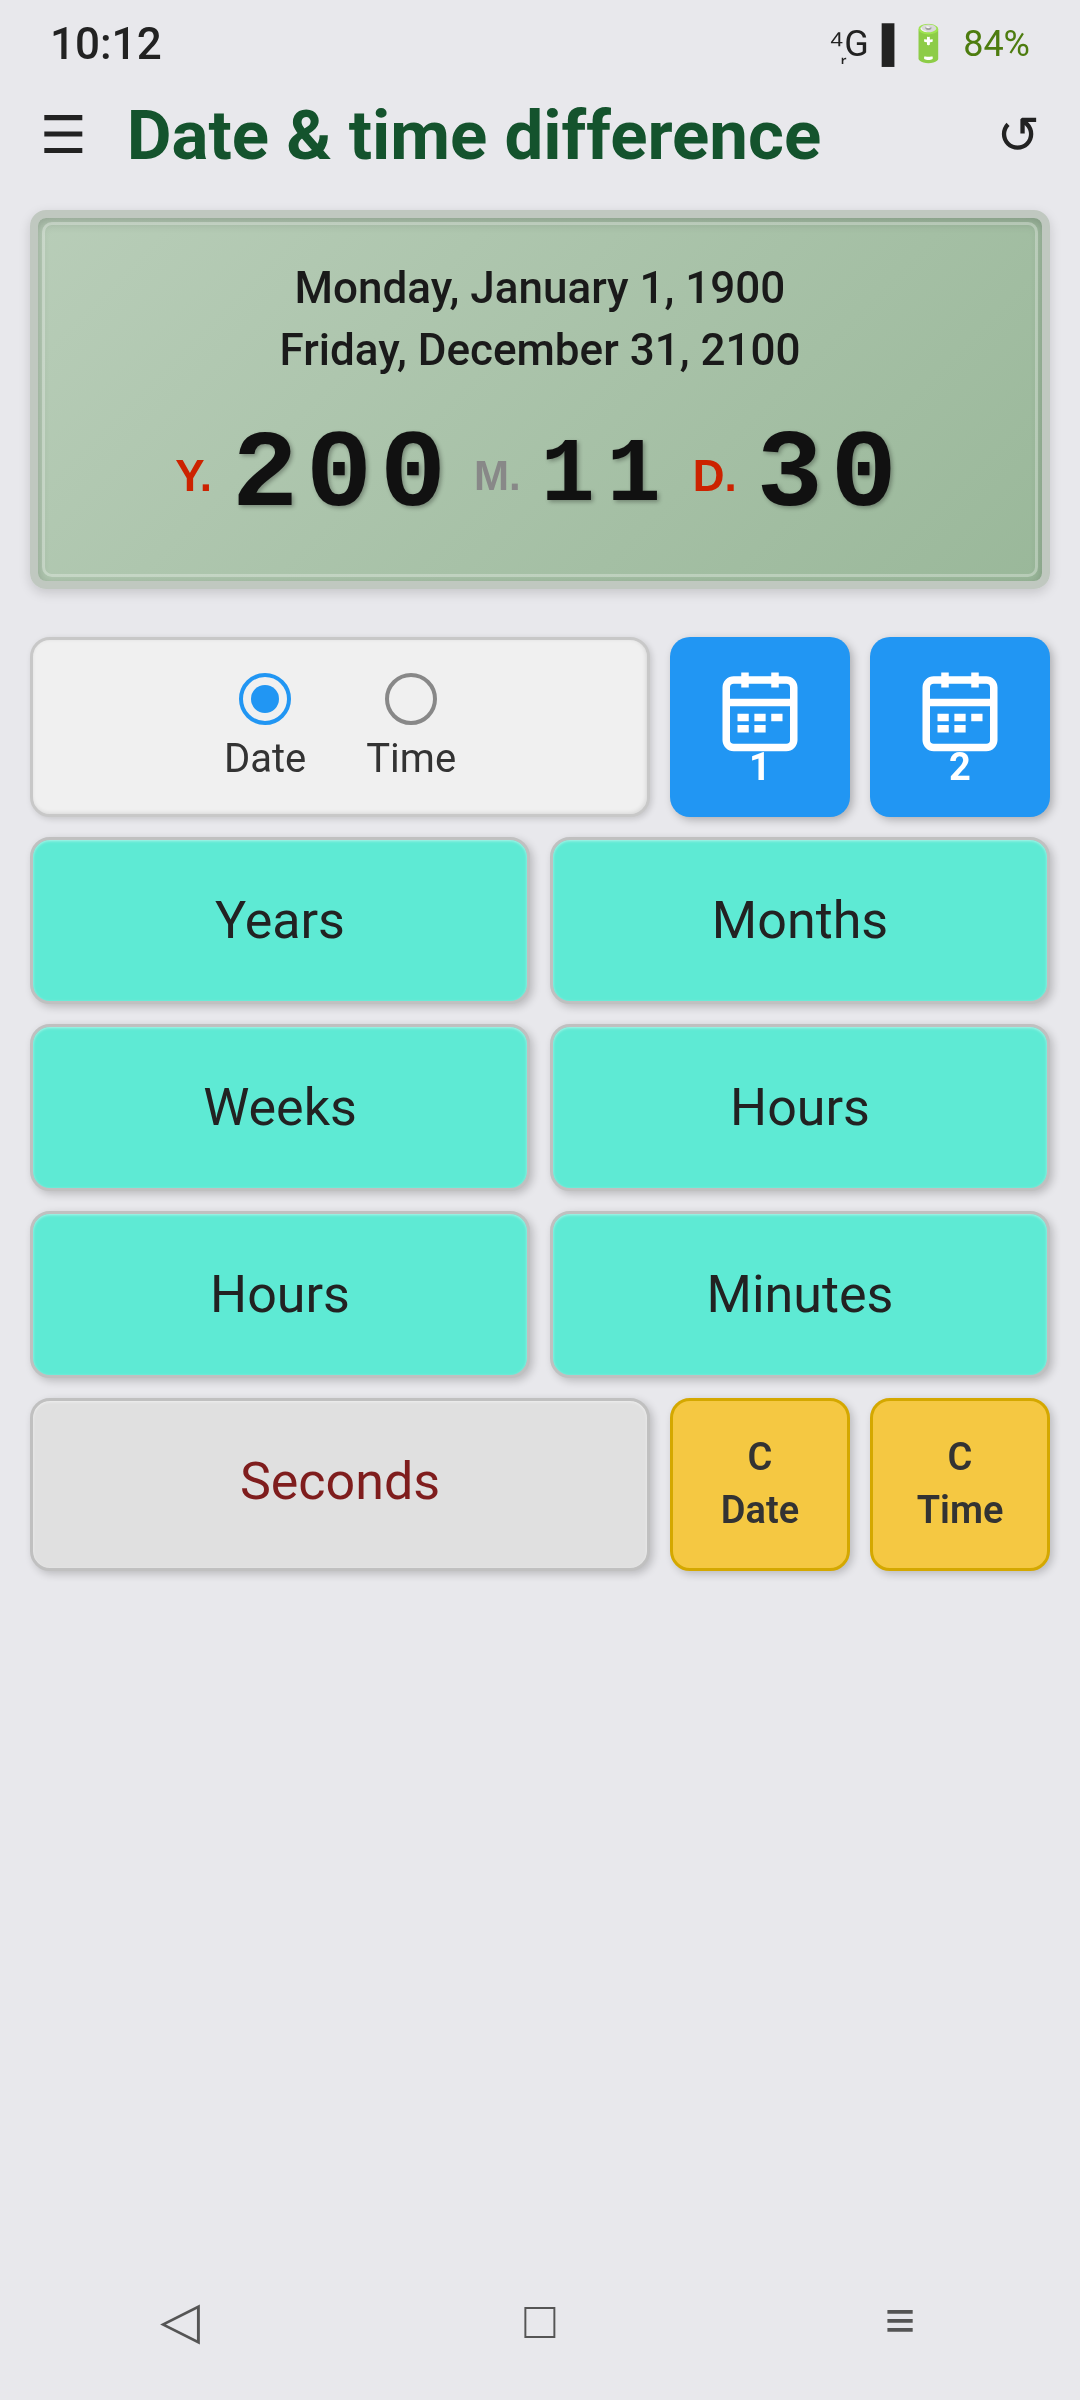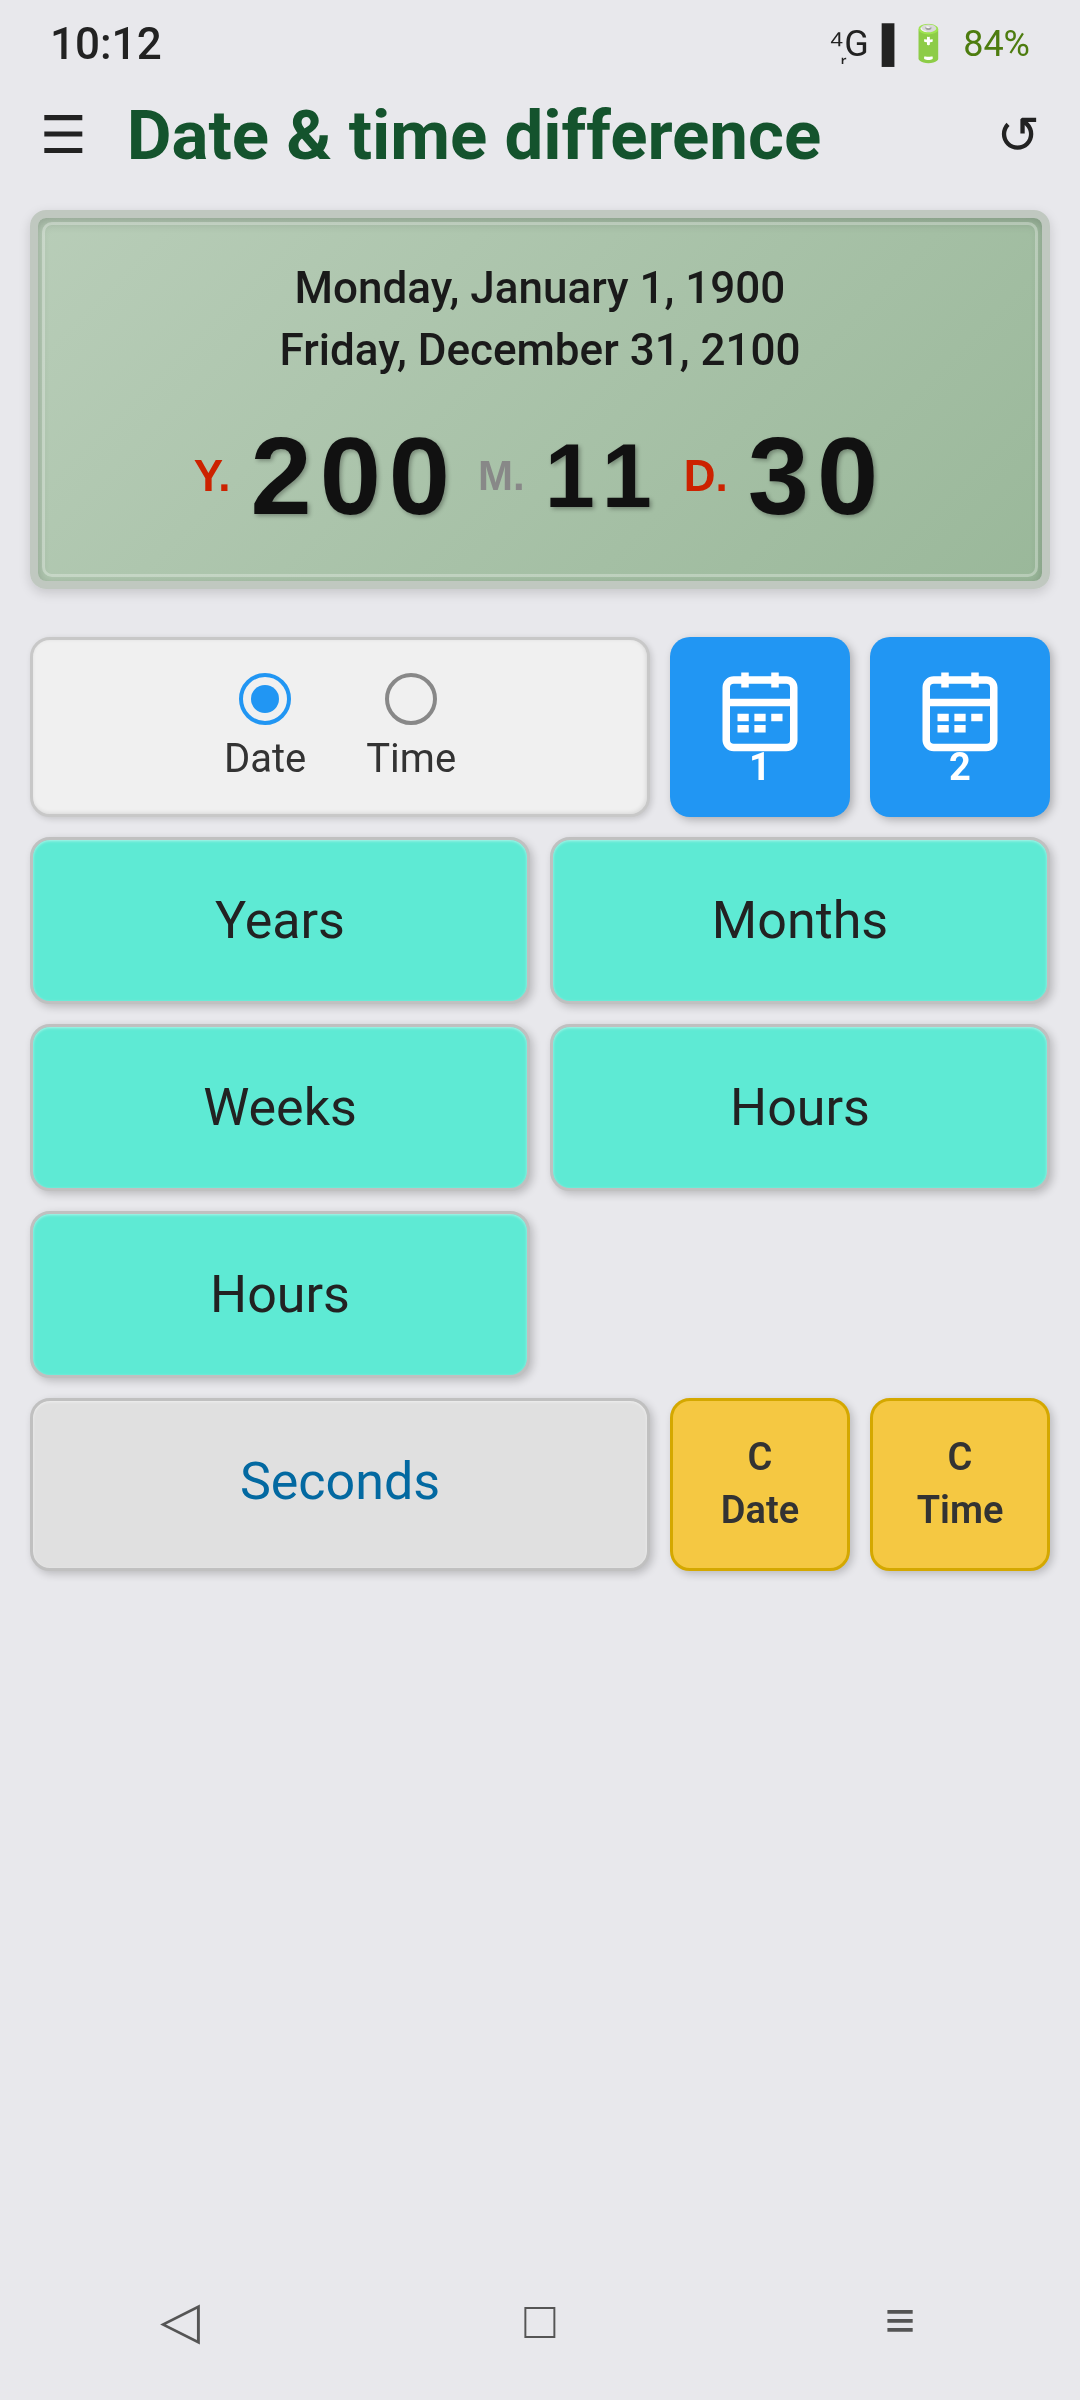--- a/index.html
+++ b/index.html
@@ -224,21 +224,21 @@
       gap: 20px;
     }
     .seconds-btn {
       flex: 1;
       background: #e0e0e0;
       border: 3px solid #c0c0c0;
       border-radius: 20px;
       padding: 50px 20px;
       font-size: 52px;
       font-weight: 400;
-      color: #0369a1;
+      color: #7f1d1d;
       text-align: center;
       cursor: pointer;
       box-shadow: 3px 3px 8px rgba(0,0,0,0.2), inset 0 1px 3px rgba(255,255,255,0.5);
     }
     .clear-btn {
       width: 180px;
       background: #f5c842;
       border: 3px solid #d4a800;
       border-radius: 20px;
       padding: 30px 10px;
@@ -272,21 +272,21 @@
       cursor: pointer;
       display: flex;
       align-items: center;
       justify-content: center;
       width: 120px;
       height: 80px;
     }
 
     
     .lcd {
-      font-family: Liberation Sans, sans-serif;
+      font-family: Liberation Mono, monospace;
       font-weight: 900;
     }
   </style>
 </head>
 <body>
 
 <div class="status-bar">
   <span class="status-time">10:12</span>
   <div class="status-icons">
     <span style="font-size:36px;">⁴᷊G▐</span>
@@ -366,20 +366,21 @@
     <div class="calc-btn">Months</div>
   </div>
 
   <div class="grid-2col">
     <div class="calc-btn">Weeks</div>
     <div class="calc-btn">Hours</div>
   </div>
 
   <div class="grid-2col">
     <div class="calc-btn">Hours</div>
+    <div class="calc-btn">Minutes</div>
   </div>
 
   <div class="bottom-row">
     <div class="seconds-btn">Seconds</div>
     <div class="clear-btn">
       <span>C</span>
       <span>Date</span>
     </div>
     <div class="clear-btn">
       <span>C</span>

